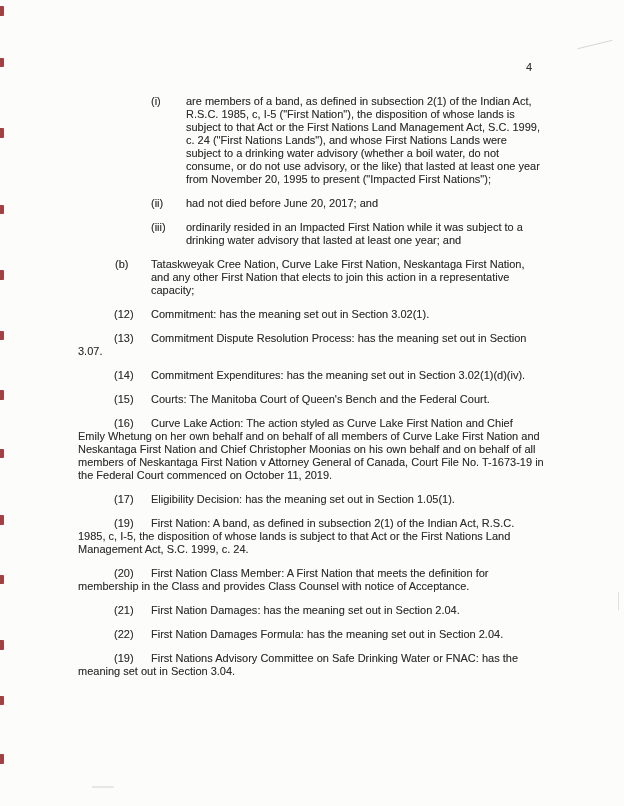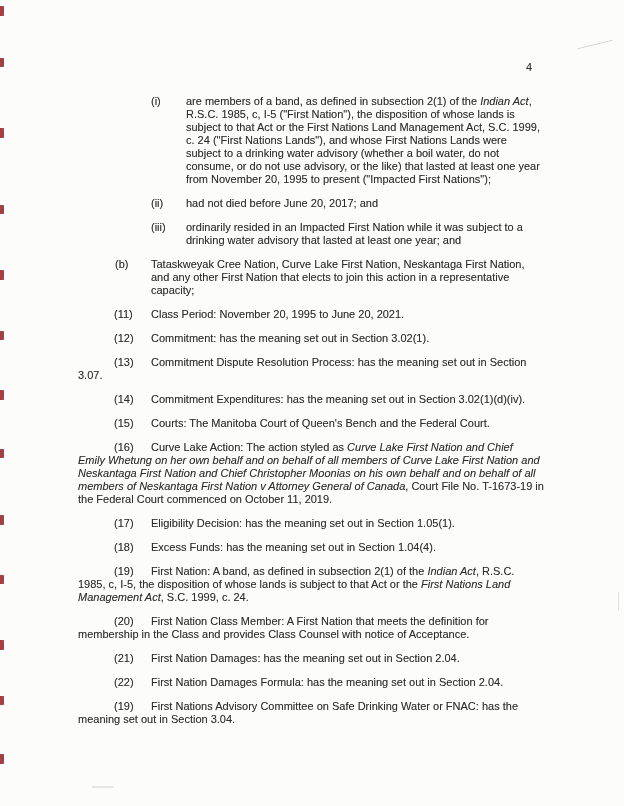--- a/index.html
+++ b/index.html
@@ -42,21 +42,21 @@
   
   .para.indent3 { margin-left: 108px; }
   .para.indent3 .marker { position: absolute; left: -35px; top: 0; }
   
   .para.indentb { margin-left: 73px; }
   .para.indentb .marker { position: absolute; left: -36px; top: 0; }
   
   .para.numbered { text-indent: 36px; }
   .para.numbered .marker { display: inline-block; width: 37px; text-indent: 0; }
   .bold { font-weight: normal; }
-  .italic { font-style: italic; }
+  .italic { }
   
   .edge-mark {
     position: absolute;
     left: 0;
     width: 4px;
     border-radius: 0 1px 1px 0;
     opacity: 0.85;
   }
   
   .scratch-top-right {
@@ -101,33 +101,31 @@
 c. 24 ("</span><span class="bold">First Nations Lands</span><span>"), and whose First Nations Lands were
 subject to a drinking water advisory (whether a boil water, do not
 consume, or do not use advisory, or the like) that lasted at least one year
 from November 20, 1995 to present ("</span><span class="bold">Impacted First Nations</span><span>");</span></div>
       <div class="para indent3"><span class="marker">(ii)</span><span>had not died before June 20, 2017; and</span></div>
       <div class="para indent3"><span class="marker">(iii)</span><span>ordinarily resided in an Impacted First Nation while it was subject to a
 drinking water advisory that lasted at least one year; and</span></div>
       <div class="para indentb"><span class="marker">(b)</span><span>Tataskweyak Cree Nation, Curve Lake First Nation, Neskantaga First Nation,
 and any other First Nation that elects to join this action in a representative
 capacity;</span></div>
-      <div class="para numbered"><span class="marker">(11)</span><span class="bold">Class Period:</span><span> November 20, 1995 to June 20, 2021.</span></div>
       <div class="para numbered"><span class="marker">(12)</span><span class="bold">Commitment</span><span>: has the meaning set out in Section 3.02(1).</span></div>
       <div class="para numbered"><span class="marker">(13)</span><span class="bold">Commitment Dispute Resolution Process</span><span>: has the meaning set out in Section
 3.07.</span></div>
       <div class="para numbered"><span class="marker">(14)</span><span class="bold">Commitment Expenditures</span><span>: has the meaning set out in Section 3.02(1)(d)(iv).</span></div>
       <div class="para numbered"><span class="marker">(15)</span><span class="bold">Courts:</span><span> The Manitoba Court of Queen's Bench and the Federal Court.</span></div>
       <div class="para numbered"><span class="marker">(16)</span><span class="bold">Curve Lake Action</span><span>: The action styled as </span><span class="italic">Curve Lake First Nation and Chief
 Emily Whetung on her own behalf and on behalf of all members of Curve Lake First Nation and
 Neskantaga First Nation and Chief Christopher Moonias on his own behalf and on behalf of all
 members of Neskantaga First Nation v Attorney General of Canada</span><span>, Court File No. T-1673-19 in
 the Federal Court commenced on October 11, 2019.</span></div>
       <div class="para numbered"><span class="marker">(17)</span><span class="bold">Eligibility Decision</span><span>: has the meaning set out in Section 1.05(1).</span></div>
-      <div class="para numbered"><span class="marker">(18)</span><span class="bold">Excess Funds:</span><span> has the meaning set out in Section 1.04(4).</span></div>
       <div class="para numbered"><span class="marker">(19)</span><span class="bold">First Nation:</span><span> A band, as defined in subsection 2(1) of the </span><span class="italic">Indian Act</span><span>, R.S.C.
 1985, c, I-5, the disposition of whose lands is subject to that Act or the </span><span class="italic">First Nations Land
 Management Act</span><span>, S.C. 1999, c. 24.</span></div>
       <div class="para numbered"><span class="marker">(20)</span><span class="bold">First Nation Class Member</span><span>: A First Nation that meets the definition for
 membership in the Class and provides Class Counsel with notice of Acceptance.</span></div>
       <div class="para numbered"><span class="marker">(21)</span><span class="bold">First Nation Damages</span><span>: has the meaning set out in Section 2.04.</span></div>
       <div class="para numbered"><span class="marker">(22)</span><span class="bold">First Nation Damages Formula</span><span>: has the meaning set out in Section 2.04.</span></div>
       <div class="para numbered"><span class="marker">(19)</span><span class="bold">First Nations Advisory Committee on Safe Drinking Water or FNAC</span><span>: has the
 meaning set out in Section 3.04.</span></div>
     </div>

